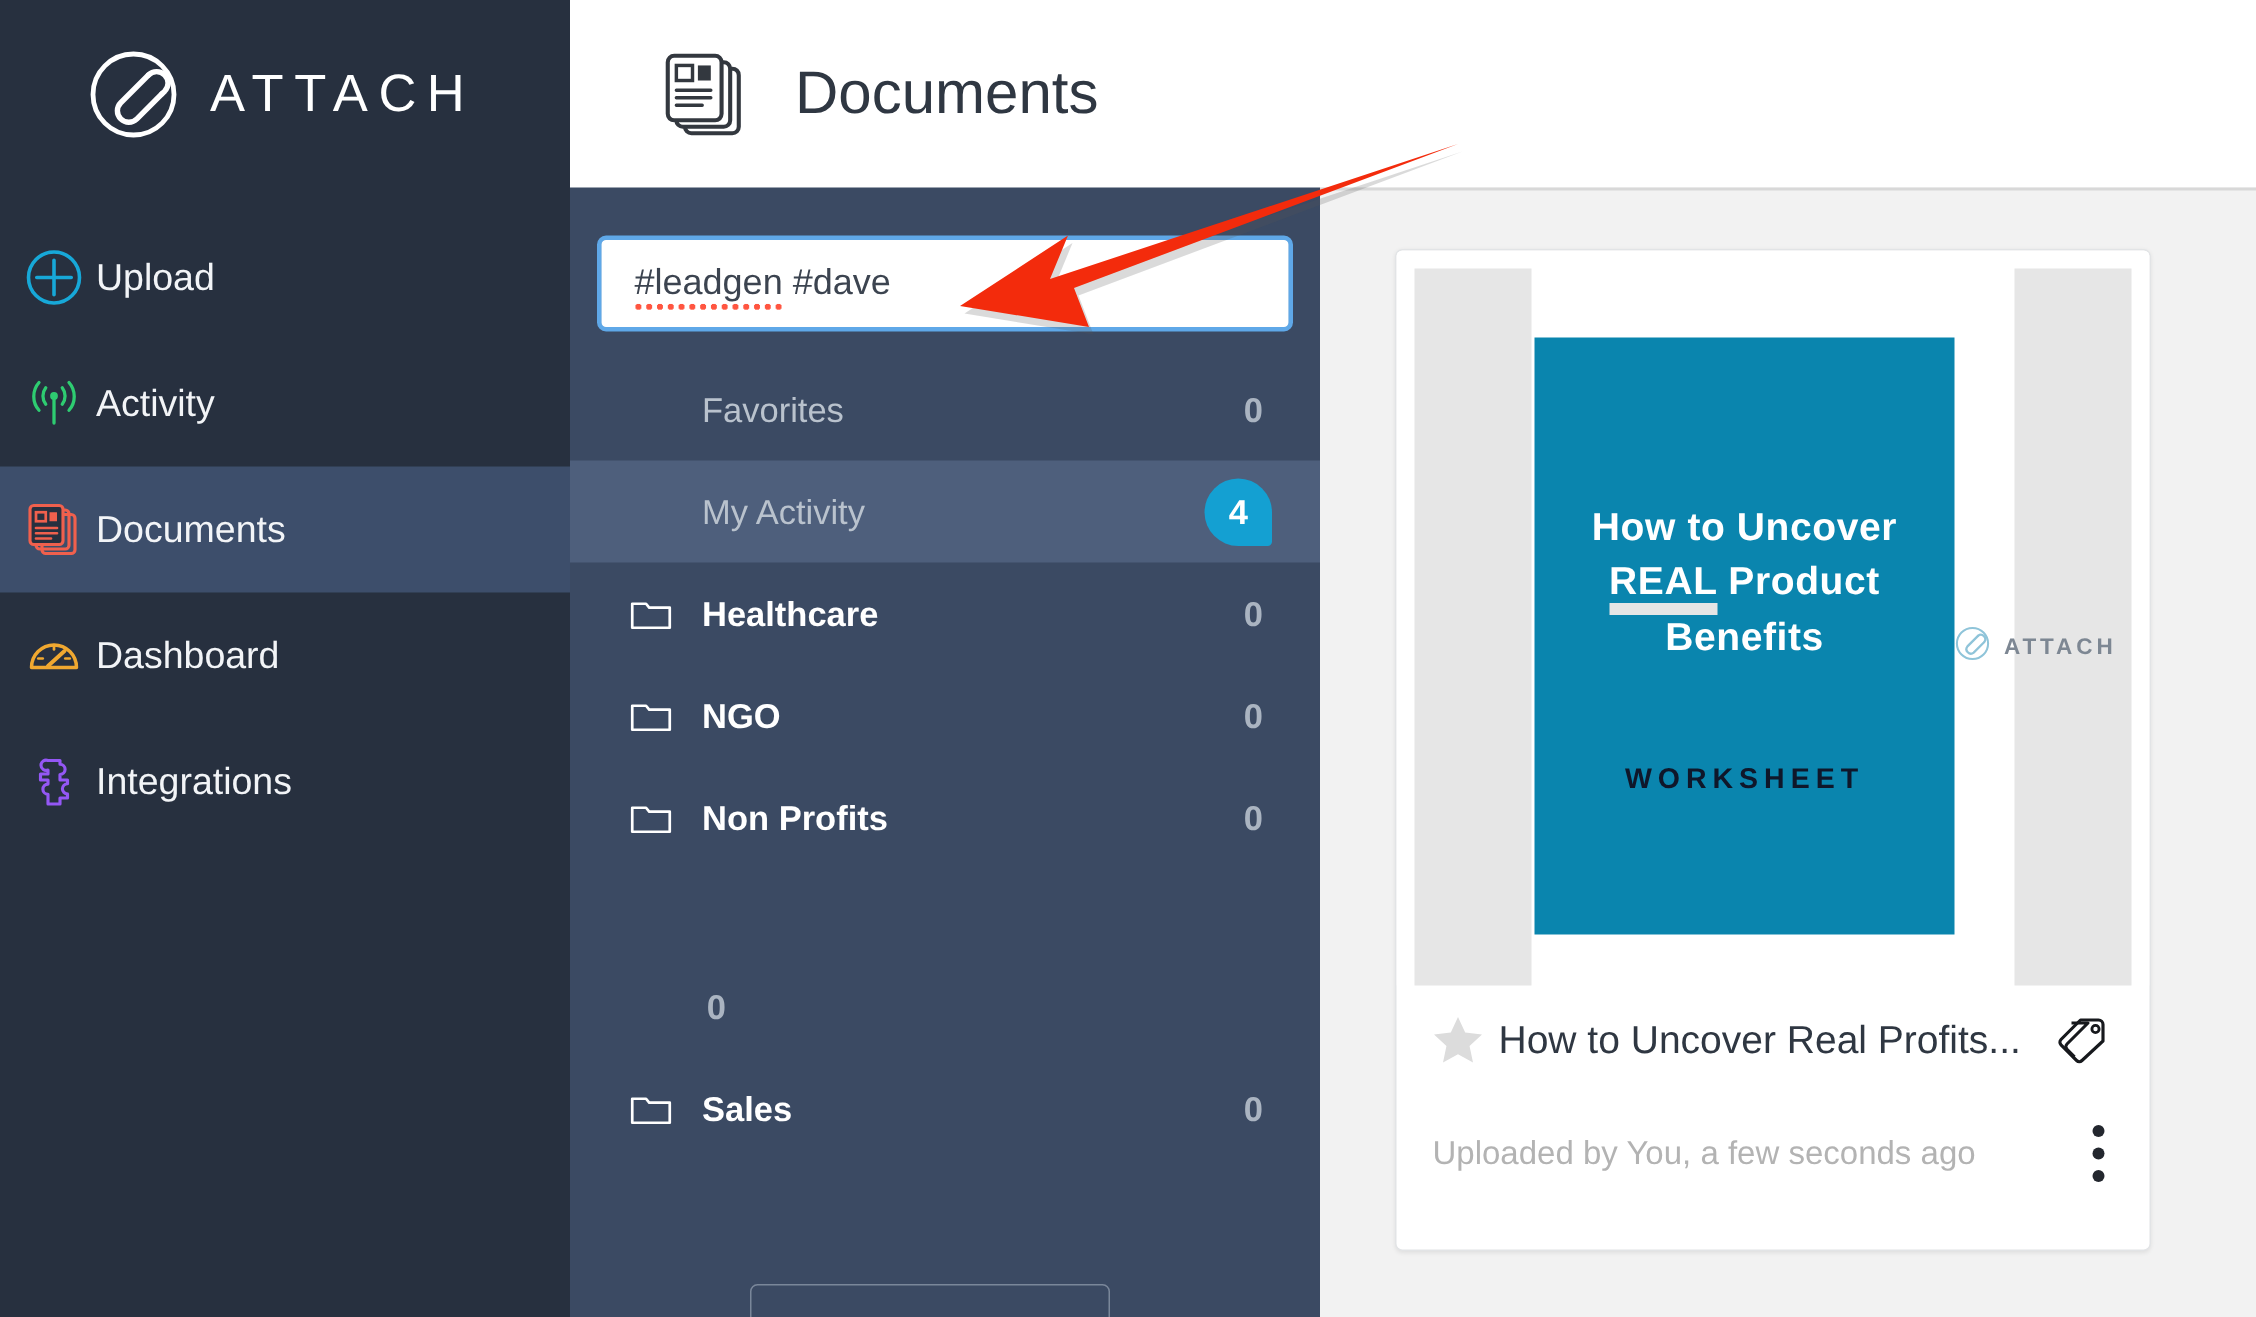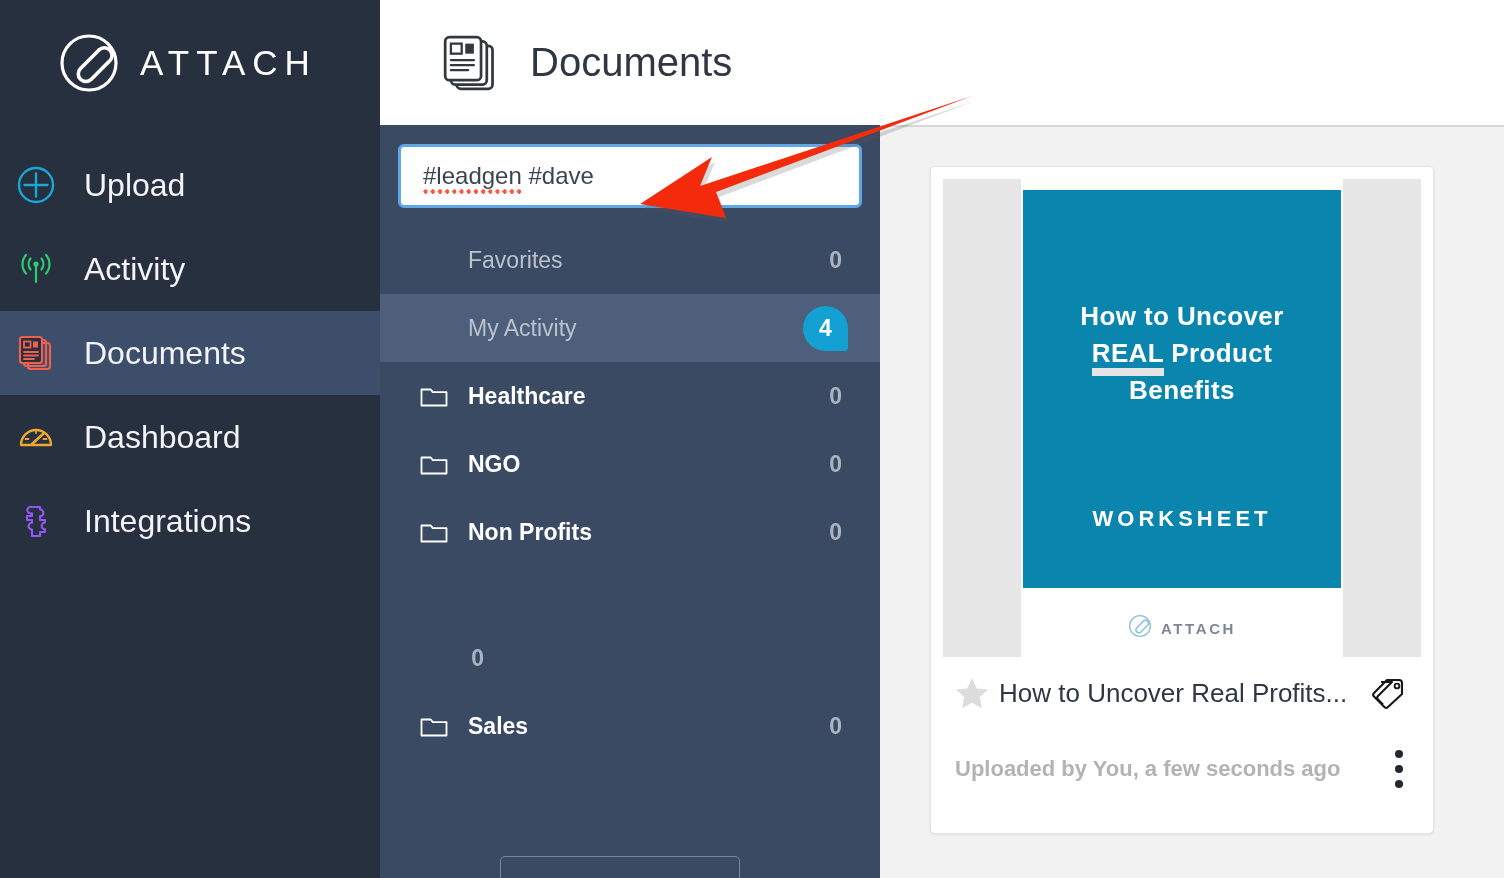--- a/index.html
+++ b/index.html
@@ -37,32 +37,32 @@
     padding-left: 8px;
     cursor: pointer;
   }
   .nav-item.active { background: #3d4e6b; }
   .nav-ico {
     width: 56px; height: 44px; flex: 0 0 56px;
     display: flex; align-items: center; justify-content: center;
   }
   .nav-label {
     color: #f2f4f7;
-    font-size: 32px;
-    margin-left: 20px;
+    font-size: 25px;
+    margin-left: 0;
     font-weight: 400;
   }
 
   
   .folderpanel {
     position: absolute; left: 380px; top: 125px;
     width: 500px; height: 753px;
     background: #3b4a63;
   }
-  .search-wrap { padding: 21px 32px 0 20px; }
+  .search-wrap { padding: 21px 32px 0 20px; margin-top: 13px; }
   .search-box {
     width: 460px; height: 60px;
     background: #ffffff;
     border: 1px solid #d6dade;
     border-radius: 4px;
     outline: 3px solid #5fa8e8;
     outline-offset: -1px;
     display: flex; align-items: center;
     padding: 0 22px;
     position: relative;
@@ -158,21 +158,21 @@
     position: absolute; top: 12px; width: 78px; height: 478px;
     background: #e6e6e6;
   }
   .thumb-side.left { left: 12px; }
   .thumb-side.right { right: 12px; }
   .thumb-page {
     position: relative; z-index: 2;
     margin-top: 12px;
     width: 318px; height: 478px;
     background: #ffffff;
-    display: flex; flex-direction: column; align-items: center;
+    display: flex; align-items: center;
   }
   .cover {
     margin-top: 11px;
     width: 318px; height: 398px;
     background: #0a85ae;
     display: flex; flex-direction: column; align-items: center;
   }
   .cover-title {
     margin-top: 108px;
     width: 280px;
@@ -181,23 +181,23 @@
     font-weight: 700;
     text-align: center;
     line-height: 1.42;
     letter-spacing: 0.4px;
   }
   .real-underline {
     border-bottom: 8px solid #e5e5e5;
     padding-bottom: 0;
   }
   .cover-kind {
-    margin-top: 97px;
-    color: #ffffff;
-    font-size: 22px;
+    margin-top: 66px;
+    color: #0f172a;
+    font-size: 19px;
     font-weight: 700;
     letter-spacing: 4px;
   }
   .cover-brand {
     margin-top: 26px;
     display: flex; align-items: center; gap: 9px;
   }
   .cover-brand-word {
     color: #7d8793; font-size: 15px; letter-spacing: 2.6px; font-weight: 700;
   }
@@ -215,21 +215,21 @@
     white-space: nowrap; overflow: hidden;
   }
   .tag-ico { width: 40px; height: 34px; flex: 0 0 40px; }
   .card-meta-row {
     display: flex; align-items: center;
     padding: 0 30px 0 24px;
     height: 80px;
   }
   .card-meta {
     flex: 1 1 auto;
-    font-size: 22px; color: #b3b3b3; font-weight: bold;
+    font-size: 22px; color: #b3b3b3;
   }
   .kebab { width: 8px; display: flex; flex-direction: column; gap: 7px; }
   .kebab i { width: 8px; height: 8px; border-radius: 50%; background: #23272e; display: block; }
 
   
   .arrow-overlay {
     position: absolute; left: 0; top: 0;
     width: 1504px; height: 878px;
     pointer-events: none;
   }

